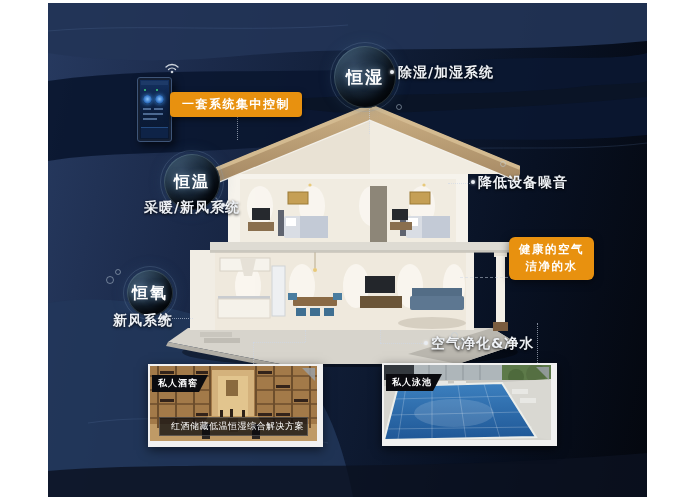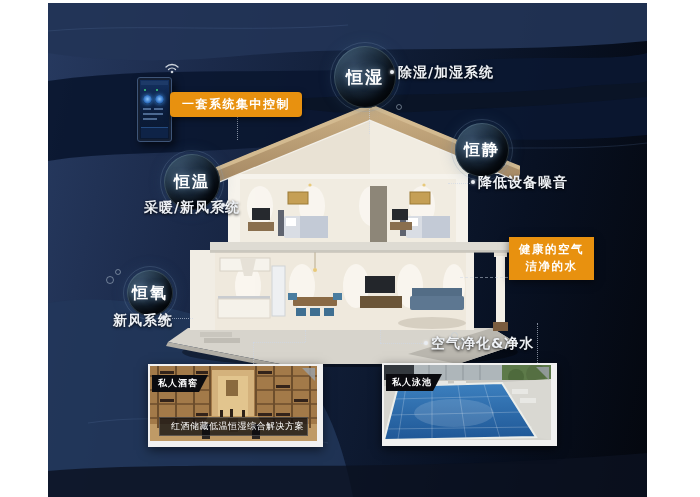--- a/index.html
+++ b/index.html
@@ -33,21 +33,21 @@
        box-shadow:0 0 3px rgba(255,255,255,0.8);}
   .hline{position:absolute;height:0;border-top:1px dotted rgba(205,215,230,0.62);}
   .vline{position:absolute;width:0;border-left:1px dotted rgba(205,215,230,0.62);}
   .hdash{position:absolute;height:0;border-top:1px dashed rgba(205,215,230,0.5);}
   .vdash{position:absolute;width:0;border-left:1px dashed rgba(205,215,230,0.5);}
 
   .control-label{position:absolute;left:122px;top:89px;background:#e8910f;color:#fff;
         font-size:12px;font-weight:bold;letter-spacing:1.5px;padding:4px 12px;border-radius:4px;
         white-space:nowrap;box-shadow:0 2px 6px rgba(0,0,0,0.5);}
   .highlight-box{position:absolute;left:461px;top:234px;background:#e8910f;color:#fff;
-        font-size:11.5px;font-weight:bold;letter-spacing:1.5px;padding:4px 10px;border-radius:0;
+        font-size:11.5px;font-weight:bold;letter-spacing:1.5px;padding:4px 10px;border-radius:6px;
         text-align:center;line-height:1.5;box-shadow:0 2px 8px rgba(0,0,0,0.5);}
 
   
   .phone{position:absolute;left:89px;top:74px;width:29px;height:59px;background:#141f33;
          border:1px solid #3e5578;border-radius:3px;box-shadow:3px 4px 9px rgba(0,0,0,0.6);padding:2px;}
   .phone-screen{position:relative;width:100%;height:100%;overflow:hidden;
          background:linear-gradient(180deg,#133060 0%,#0b1c3a 60%,#0a1830 100%);}
   .ps-top{position:absolute;left:1px;top:1px;right:1px;height:4px;background:#1d3a68;}
   .ps-dial{position:absolute;width:9px;height:9px;border-radius:50%;
          background:radial-gradient(circle at 50% 45%,#8cc6ff 0%,#2f6fc0 55%,#143560 80%,#0c1e3c 100%);
@@ -231,21 +231,20 @@
         <div class="ps-bar" style="left:3px;top:28px;width:8px;"></div>
         <div class="ps-bar" style="left:14px;top:28px;width:9px;"></div>
         <div class="ps-bar" style="left:3px;top:33px;width:20px;"></div>
         <div class="ps-bar" style="left:3px;top:38px;width:14px;"></div>
         <div class="ps-bottom"></div>
       </div>
     </div>
     <div class="control-label">一套系统集中控制</div>
 
     <div class="bubble b-shi">恒湿</div>
-    <div class="bubble b-jing">恒静</div>
     <div class="bubble b-wen">恒温</div>
     <div class="bubble b-yang">恒氧</div>
 
     <div class="dot" style="left:342px;top:67px;"></div>
     <div class="note" style="left:350px;top:61px;">除湿/加湿系统</div>
 
     <div class="dot" style="left:423px;top:177px;"></div>
     <div class="note" style="left:430px;top:171px;">降低设备噪音</div>
 
     <div class="note" style="left:96px;top:196px;">采暖/新风系统</div>

